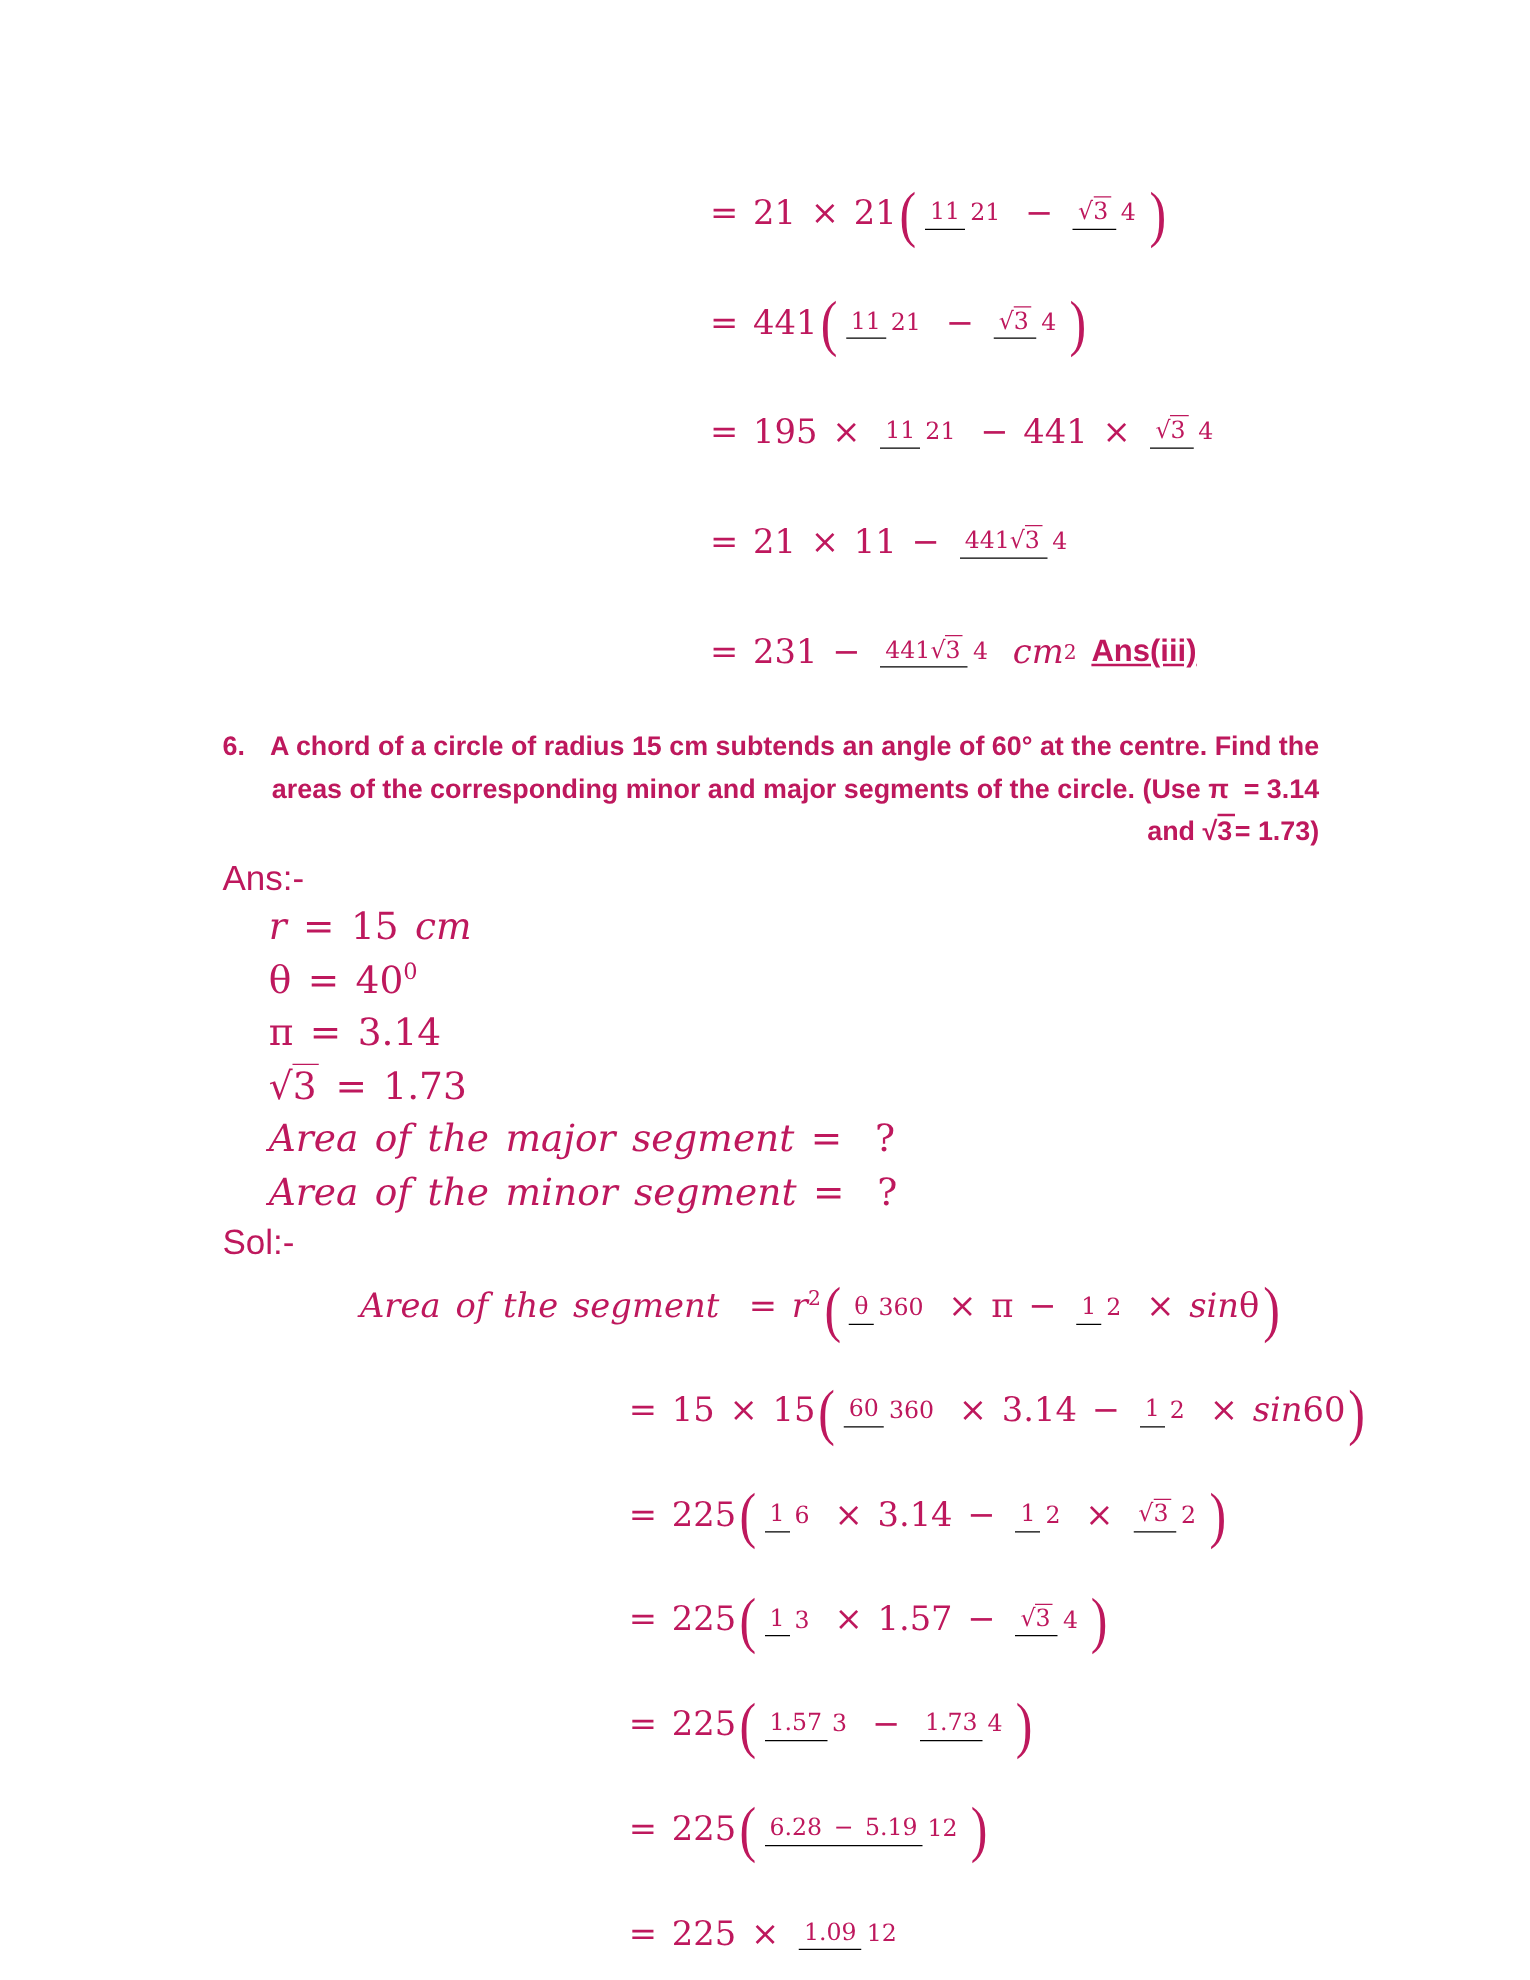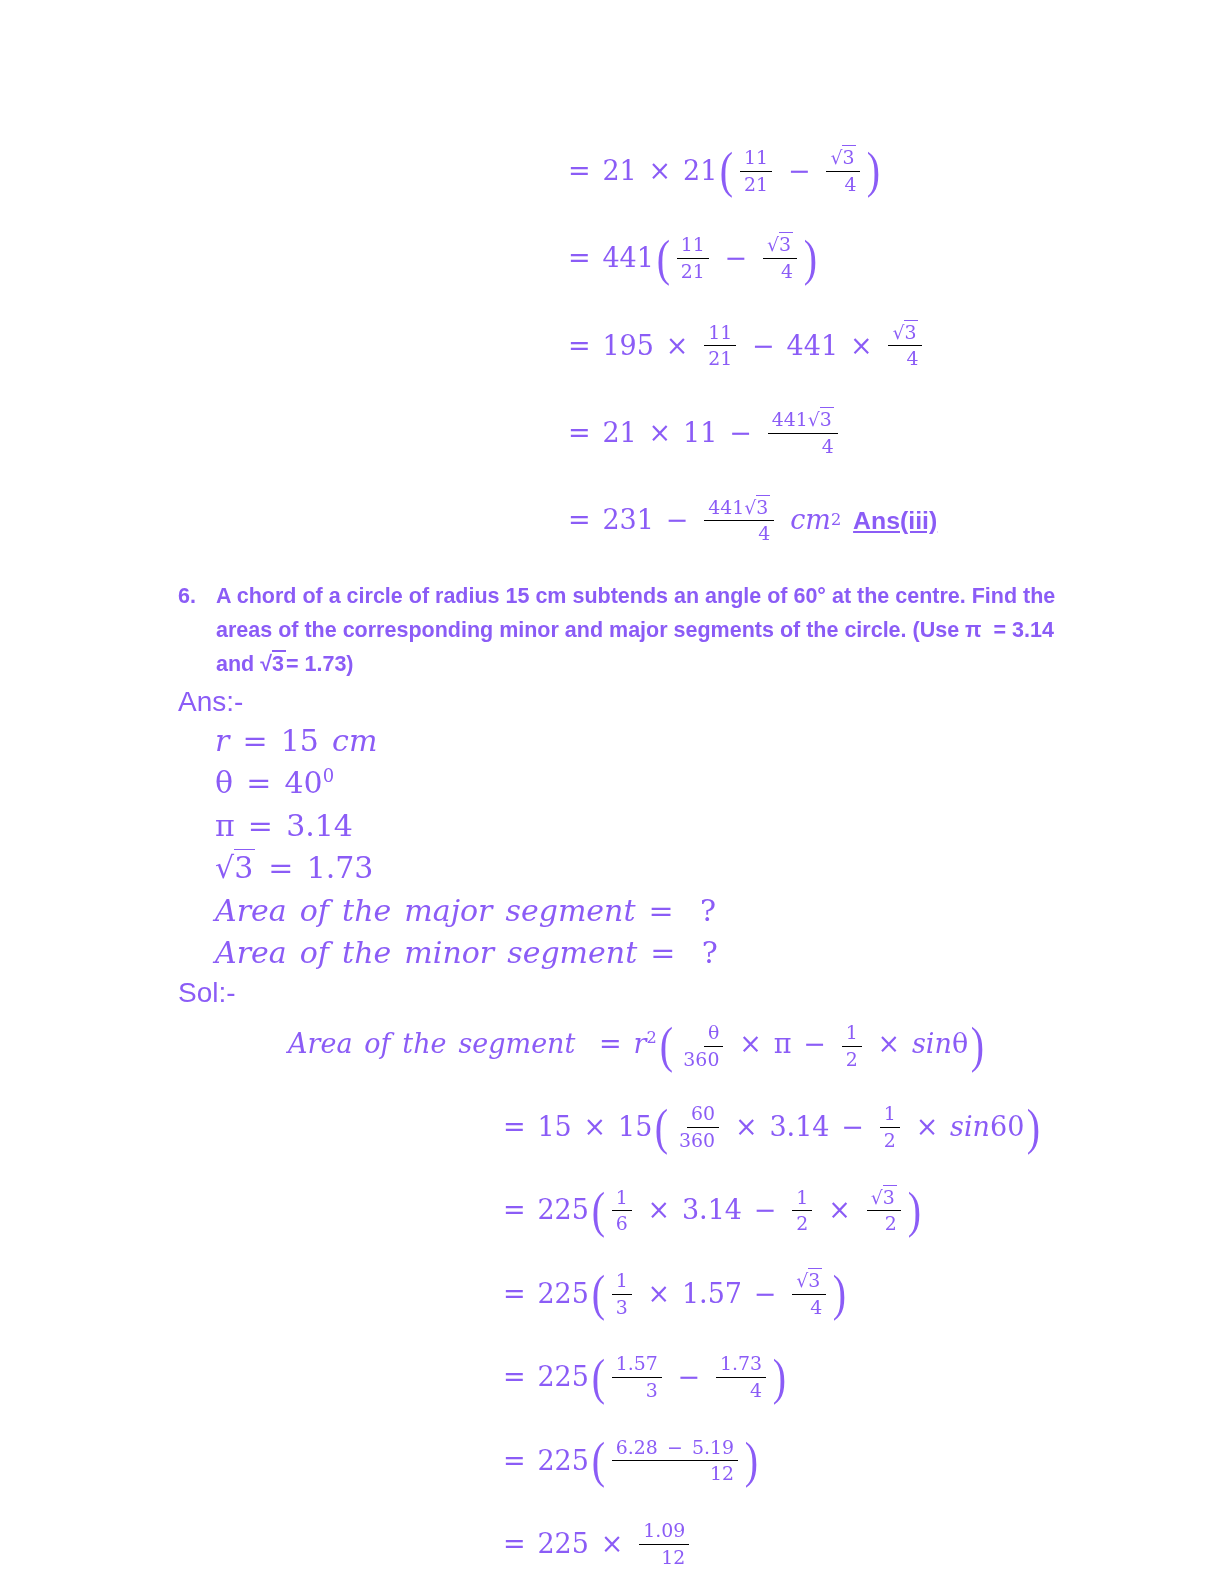--- a/index.html
+++ b/index.html
@@ -1,30 +1,30 @@
 <!DOCTYPE html>
 <html><head>
 <meta charset="utf-8">
 <style>
   html,body{margin:0;padding:0;background:#ffffff;}
   .page{
     position:relative;
     width:1124px;height:1584px;
-    background:#ffffff;color:#8b5cf6;
+    background:#ffffff;color:#be185d;
     font-family:"DejaVu Serif",serif;
     overflow:hidden;
   }
   
   .eq{
     font-size:27px;line-height:1.25;
     white-space:pre-wrap;word-spacing:0.12em;
   }
   .frac{
-    display:inline-flex;flex-direction:column;align-items:flex-end;
-    vertical-align:middle;font-size:0.70em;line-height:1.2;margin:4px 4px;
+    display:inline-flex;flex-direction:row;align-items:flex-start;
+    vertical-align:middle;font-size:0.70em;line-height:1.2;margin:16px 4px;
   }
   .frac .num{padding:0 4px 2px 4px;border-bottom:1.6px solid #000;}
   .frac .den{padding:1px 4px 0 4px;}
   .sqrt{white-space:nowrap;display:inline-block;}
   .sqrt .rad{font-style:normal;}
   .sqrt .v{border-top:1.6px solid currentColor;padding:0 2px 0 0;}
   sup.sp{font-size:60%;line-height:0;}
   .bp{
     font-family:"Liberation Serif",serif;
     font-size:1.85em;font-weight:normal;line-height:0.85;
@@ -39,21 +39,21 @@
   }
   
   .top-eqs{padding-top:142px;margin-left:568px;}
   .top-eqs .eq{margin-bottom:30px;min-height:56px;display:flex;align-items:center;}
   .top-eqs .eq>span{white-space:pre;}
   .question{display:flex;margin:26px 0 0 178px;}
   .qnum{
     font-family:"Liberation Sans",sans-serif;font-weight:bold;
     font-size:21.5px;line-height:34px;width:38px;flex:0 0 38px;
   }
-  .qtext{max-width:920px;}
+  .qtext{max-width:920px;text-align:right;}
   .qline{
     font-family:"Liberation Sans",sans-serif;font-weight:bold;
     font-size:21.5px;line-height:34px;white-space:pre;
   }
   .qline .sqrt .v{border-top-width:2.2px;}
   .seclabel{
     font-family:Liberation Sans, sans-serif;font-size:28px;
     margin:5px 0 4px 178px;line-height:32px;
   }
   .givens{margin-left:215px;}

